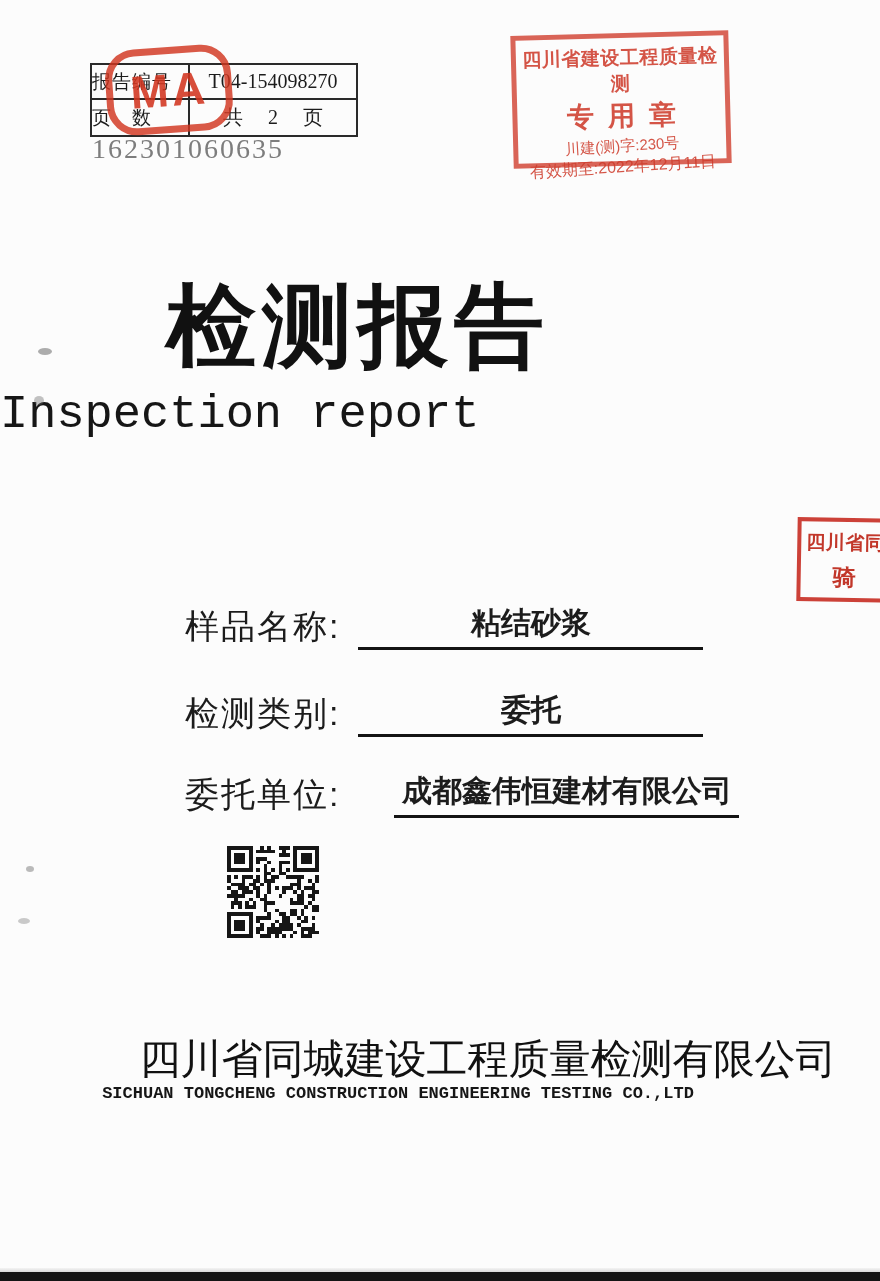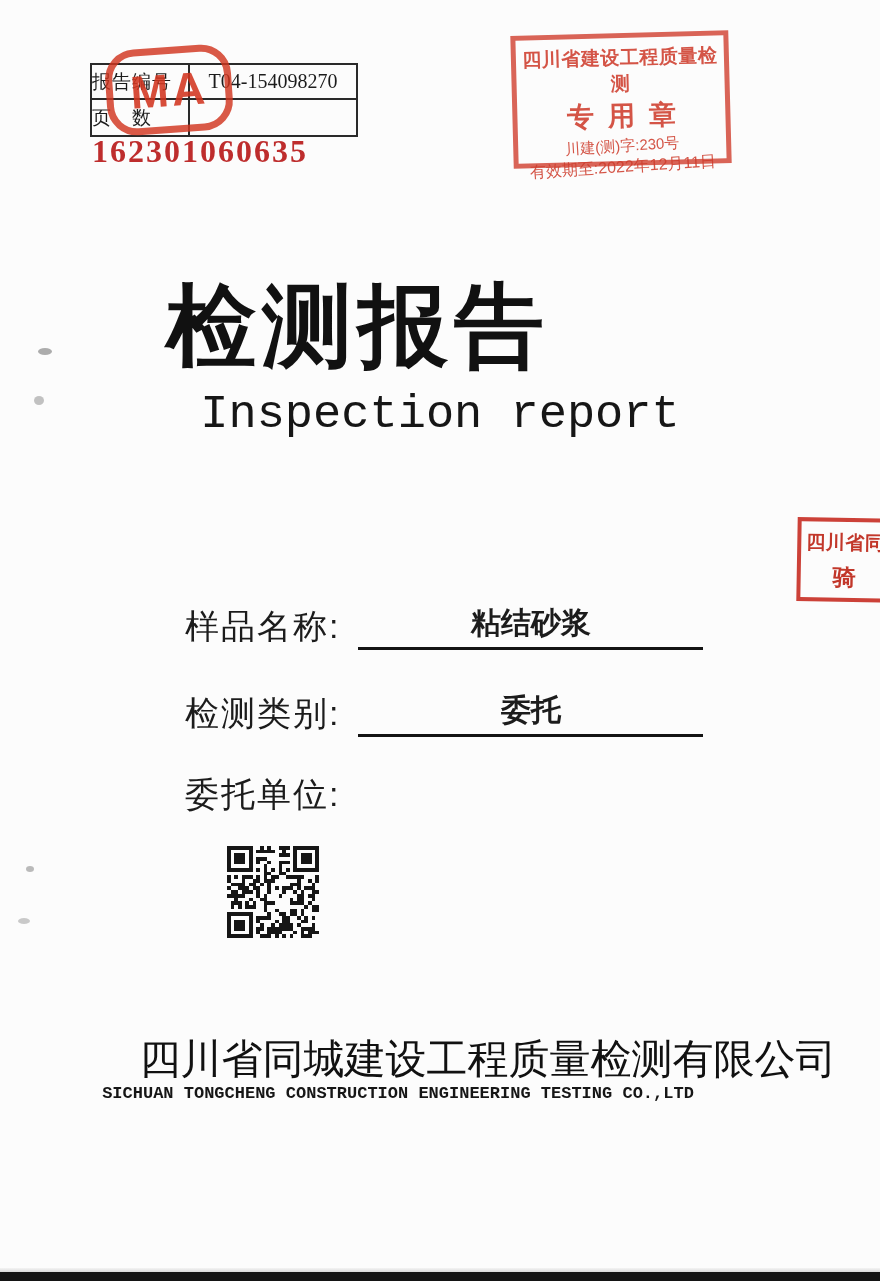--- a/index.html
+++ b/index.html
@@ -16,22 +16,22 @@
   .hdr-row{display:flex;height:35px;box-sizing:border-box;}
   .hdr-row.first{border-bottom:2px solid #2a2a2a;}
   .hdr-cell{display:flex;align-items:center;box-sizing:border-box;white-space:pre;}
   .hdr-label{width:98px;border-right:2px solid #2a2a2a;
     font-size:19px;letter-spacing:1px;}
   .hdr-value{flex:1;justify-content:center;font-size:20px;
     font-family:"Liberation Serif",serif;}
   
   .serial{
     position:absolute;left:92px;top:133px;
-    font-family:"Liberation Serif",serif;font-weight:bold;
-    font-size:32px;letter-spacing:2px;color:#b91c1c;opacity:.92;
+    font-family:"Liberation Serif",serif;font-weight:normal;
+    font-size:28px;letter-spacing:2px;color:#737373;opacity:.92;
   }
   
   .cma{
     position:absolute;left:106px;top:47px;width:126px;height:86px;
     border:7px solid rgba(209,52,31,.82);border-radius:30px;
     transform:rotate(-4deg);box-sizing:border-box;
     display:flex;align-items:center;justify-content:center;
   }
   .cma-letters{
     font-size:46px;font-weight:bold;color:rgba(209,52,31,.88);
@@ -56,21 +56,21 @@
     transform:rotate(1deg);color:#c2372a;
   }
   .cross-l1{font-size:19px;font-weight:bold;margin:8px 0 0 5px;letter-spacing:.5px;white-space:nowrap;}
   .cross-l2{font-size:23px;font-weight:bold;margin:6px 0 0 32px;}
   
   .title-zh{
     position:absolute;left:0;top:266px;width:716px;text-align:center;
     font-size:90px;font-weight:bold;letter-spacing:6px;color:#111;
   }
   .title-en{
-    position:absolute;left:0;top:388px;width:880px;text-align:center;
+    position:absolute;left:0;top:388px;width:880px;text-align:left;
     font-family:"Liberation Mono",monospace;font-size:47px;color:#161616;
   }
   
   .field{position:absolute;left:185px;display:flex;align-items:flex-end;height:52px;}
   .field-label{font-size:34px;letter-spacing:2px;line-height:48px;white-space:nowrap;}
   .field-line{
     width:345px;margin-left:18px;border-bottom:3px solid #141414;
     text-align:center;font-size:30px;font-weight:600;line-height:46px;
     padding-bottom:1px;white-space:nowrap;
   }
@@ -103,20 +103,21 @@
 
 <div class="page">
 
   <div class="hdr-table">
     <div class="hdr-row first">
       <div class="hdr-cell hdr-label">报告编号</div>
       <div class="hdr-cell hdr-value">T04-154098270</div>
     </div>
     <div class="hdr-row">
       <div class="hdr-cell hdr-label">页　数</div>
+      <div class="hdr-cell hdr-value">共　 2 　页</div>
     </div>
   </div>
 
   <div class="serial">162301060635</div>
 
   <div class="cma">
     <span class="cma-letters">MA</span>
   </div>
 
   <div class="seal">
@@ -137,20 +138,21 @@
   <div class="field f2">
     <span class="field-label">检测类别:</span>
     <span class="field-line">委托</span>
   </div>
   <div class="field f1">
     <span class="field-label">样品名称:</span>
     <span class="field-line">粘结砂浆</span>
   </div>
   <div class="field f3">
     <span class="field-label">委托单位:</span>
+    <span class="field-line">成都鑫伟恒建材有限公司</span>
   </div>
 
   <div class="qr"><svg viewBox="0 0 25 25" shape-rendering="crispEdges" xmlns="http://www.w3.org/2000/svg">
         <rect width="25" height="25" fill="#fcfcfc"></rect>
         <rect x="9" y="0" width="1" height="1" fill="#161616"></rect>
         <rect x="11" y="0" width="1" height="1" fill="#161616"></rect>
         <rect x="14" y="0" width="1" height="1" fill="#161616"></rect>
         <rect x="15" y="0" width="1" height="1" fill="#161616"></rect>
         <rect x="16" y="0" width="1" height="1" fill="#161616"></rect>
         <rect x="8" y="1" width="1" height="1" fill="#161616"></rect>

